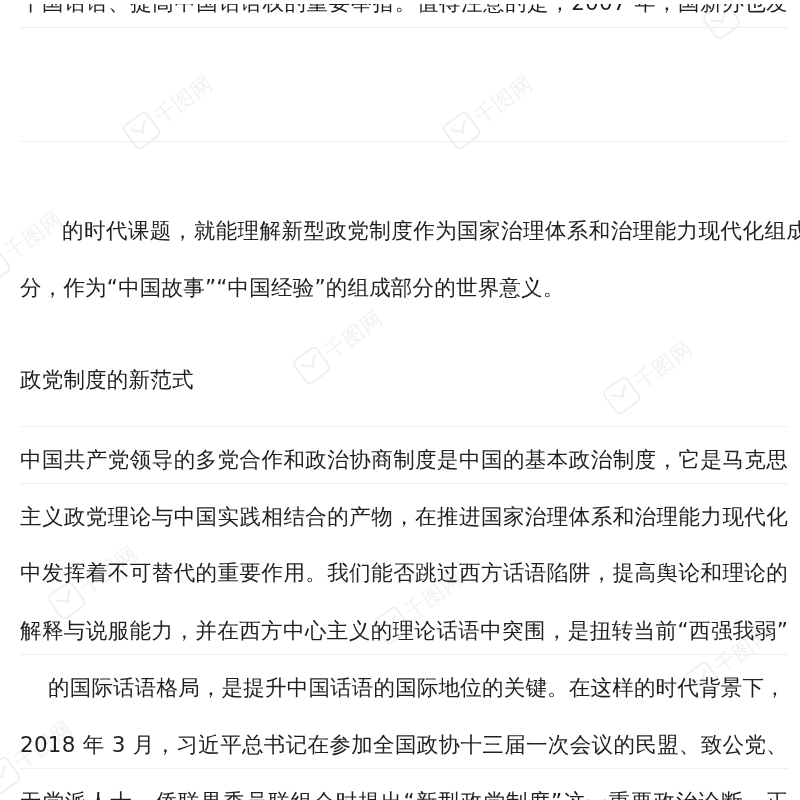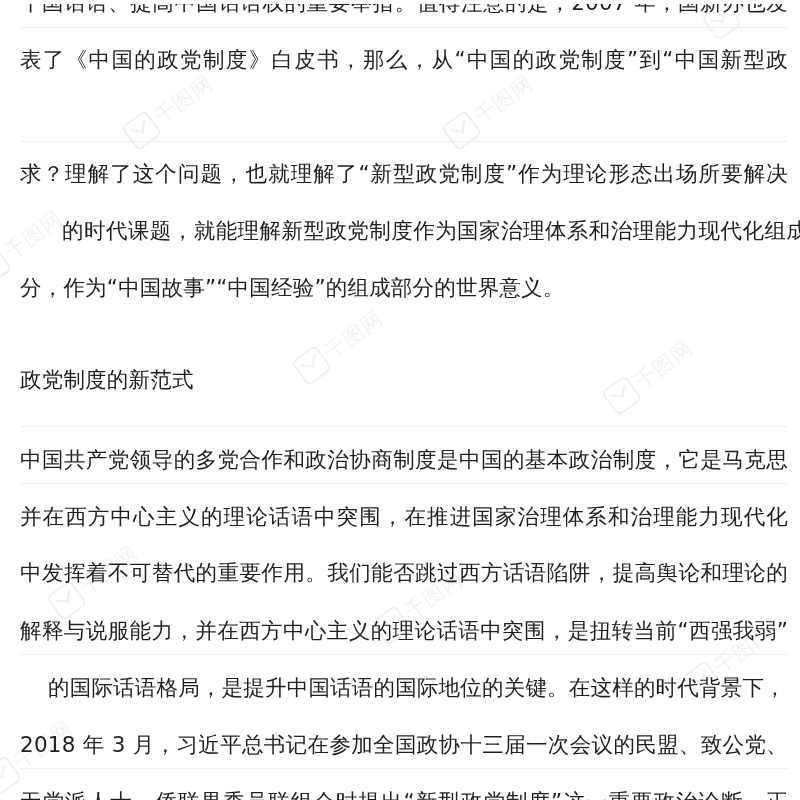--- a/index.html
+++ b/index.html
@@ -193,34 +193,32 @@
   <div class="rule" style="top:141px;"></div>
   <div class="rule" style="top:426px;"></div>
   <div class="rule" style="top:483px;"></div>
   <div class="rule" style="top:654px;"></div>
   <div class="rule" style="top:768px;"></div>
 
   <div id="content">
 
     <div class="line justify" style="top:-14px;">个国话语、提高中国话语权的重要举措。值得注意的是，2007 年，国新办也发</div>
 
-    <div class="line justify" style="top:43px;">表了《中国的政党制度》白皮书，那么，从“中国的政党制度”到“中国新型政</div>
-
-
-    <div class="line justify" style="top:157px;">求？理解了这个问题，也就理解了“新型政党制度”作为理论形态出场所要解决</div>
+
+
 
     <div class="line justify" style="top:214px;margin-left:42px;">的时代课题，就能理解新型政党制度作为国家治理体系和治理能力现代化组成部</div>
 
     <div class="line last" style="top:271px;">分，作为“中国故事”“中国经验”的组成部分的世界意义。</div>
 
     <div class="line heading" style="top:352px;">政党制度的新范式</div>
 
     <div class="line justify" style="top:443px;">中国共产党领导的多党合作和政治协商制度是中国的基本政治制度，它是马克思</div>
 
-    <div class="line justify" style="top:500px;">并在西方中心主义的理论话语中突围，在推进国家治理体系和治理能力现代化</div>
+    <div class="line justify" style="top:500px;">主义政党理论与中国实践相结合的产物，在推进国家治理体系和治理能力现代化</div>
 
     <div class="line justify" style="top:557px;font-family:Liberation Mono, monospace;">中发挥着不可替代的重要作用。我们能否跳过西方话语陷阱，提高舆论和理论的</div>
 
     <div class="line justify" style="top:614px;">解释与说服能力，并在西方中心主义的理论话语中突围，是扭转当前“西强我弱”</div>
 
     <div class="line last" style="top:671px;margin-left:28px;">的国际话语格局，是提升中国话语的国际地位的关键。在这样的时代背景下，</div>
 
     <div class="line justify" style="top:728px;">2018 年 3 月，习近平总书记在参加全国政协十三届一次会议的民盟、致公党、</div>
 
     <div class="line justify" style="top:785px;">无党派人士、侨联界委员联组会时提出“新型政党制度”这一重要政治论断，正</div>

